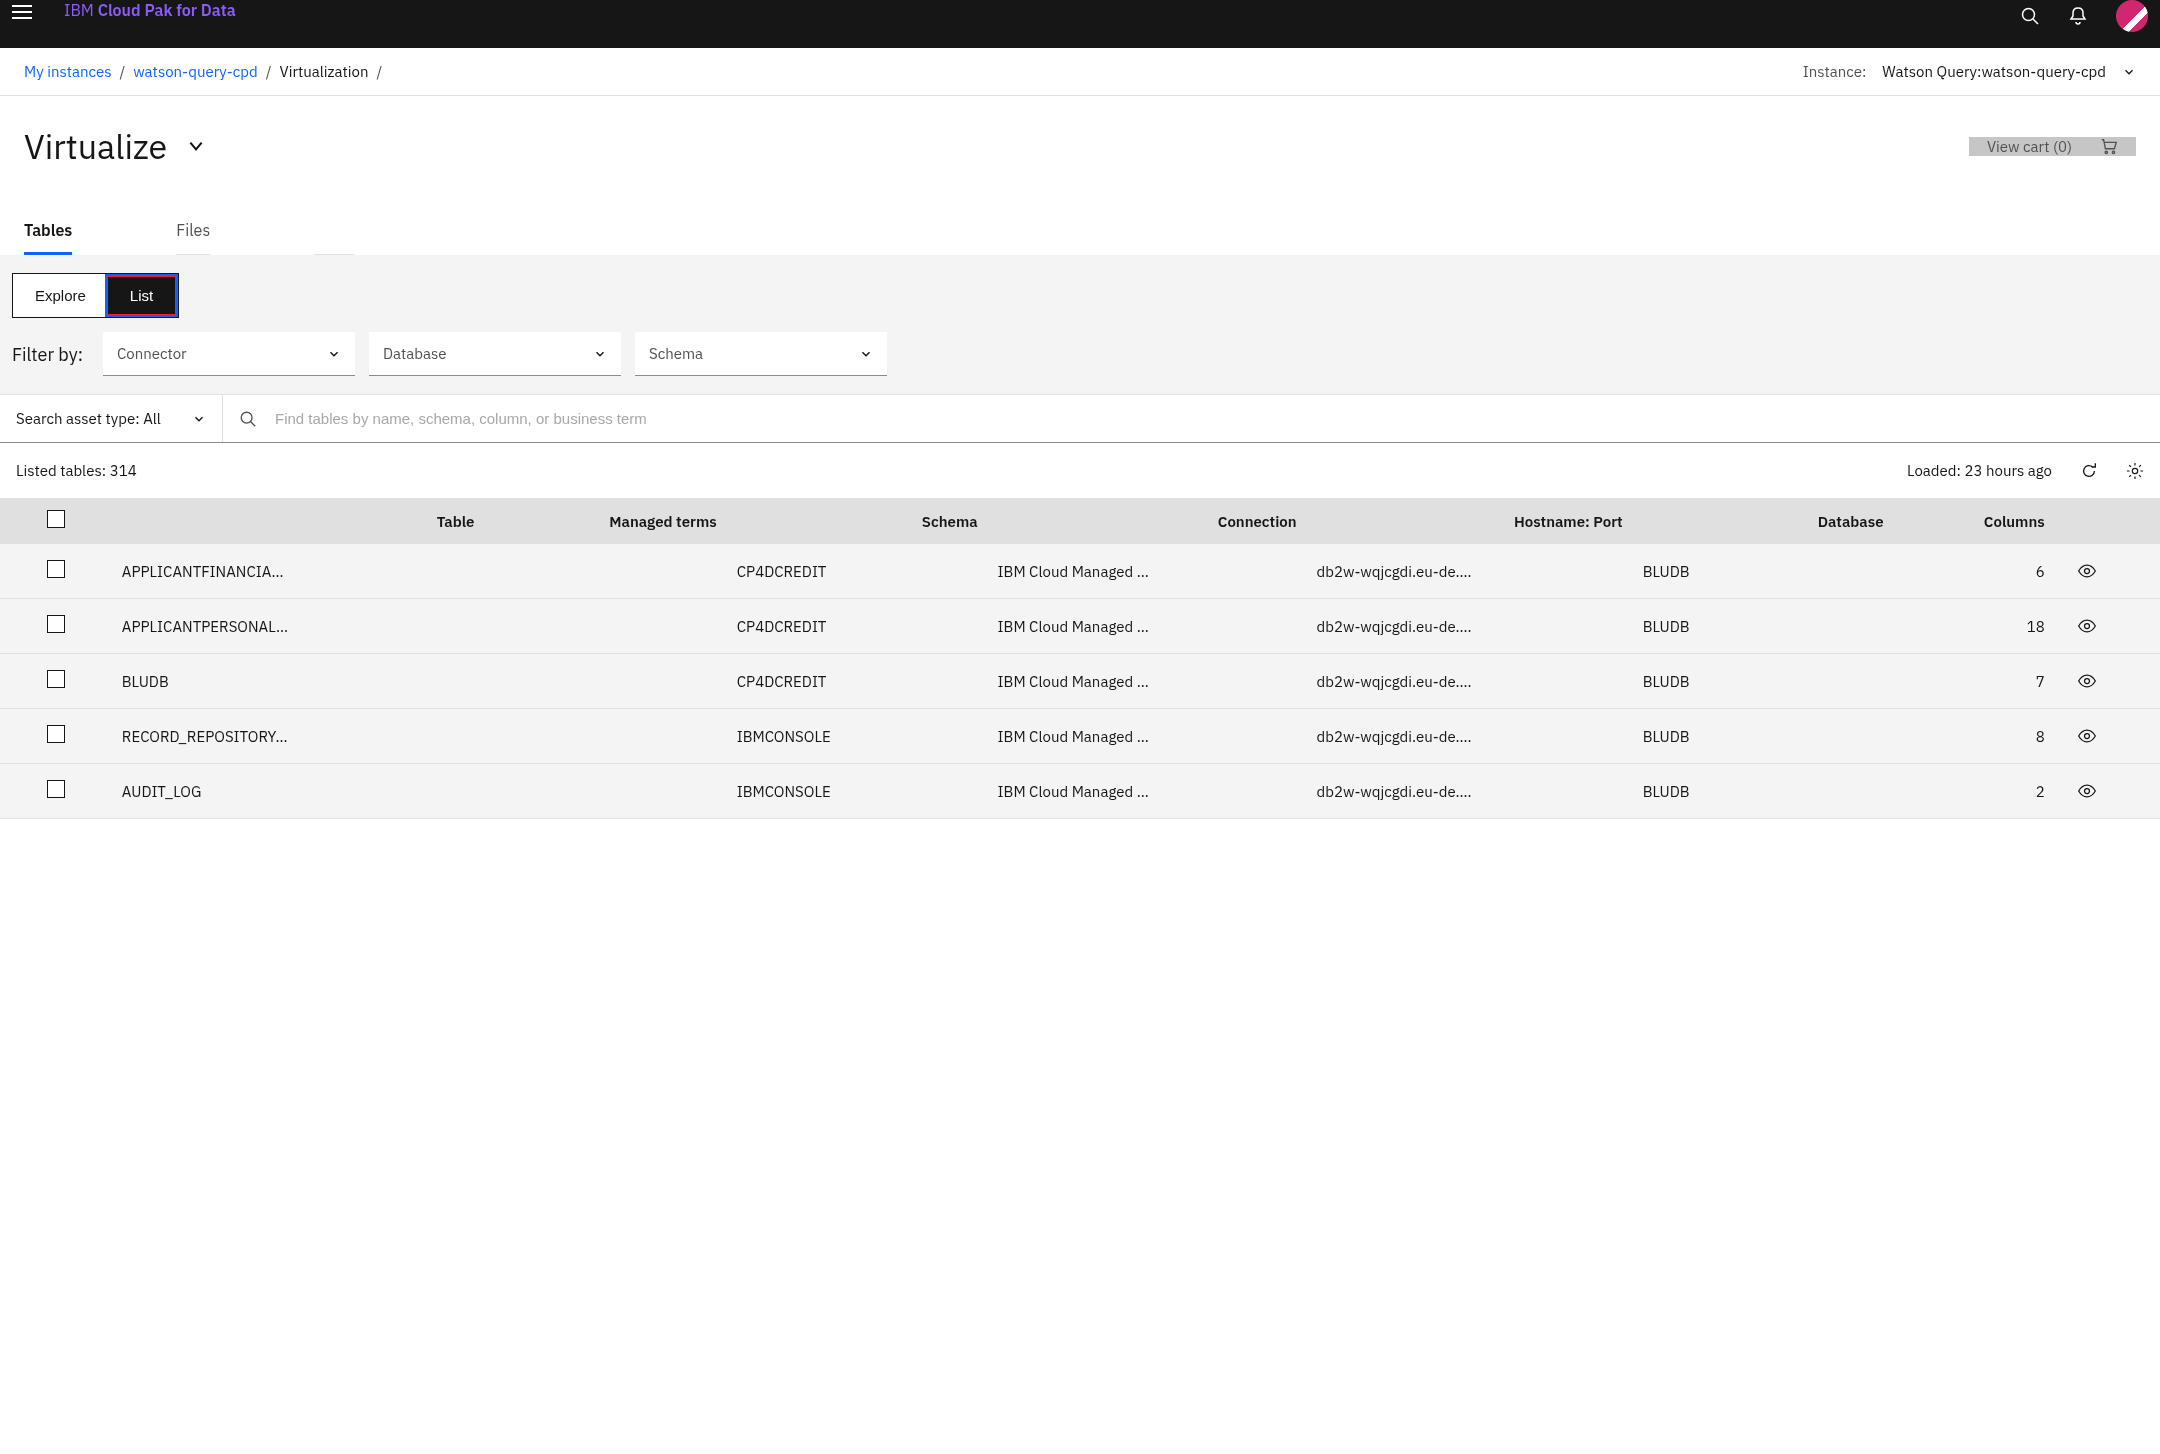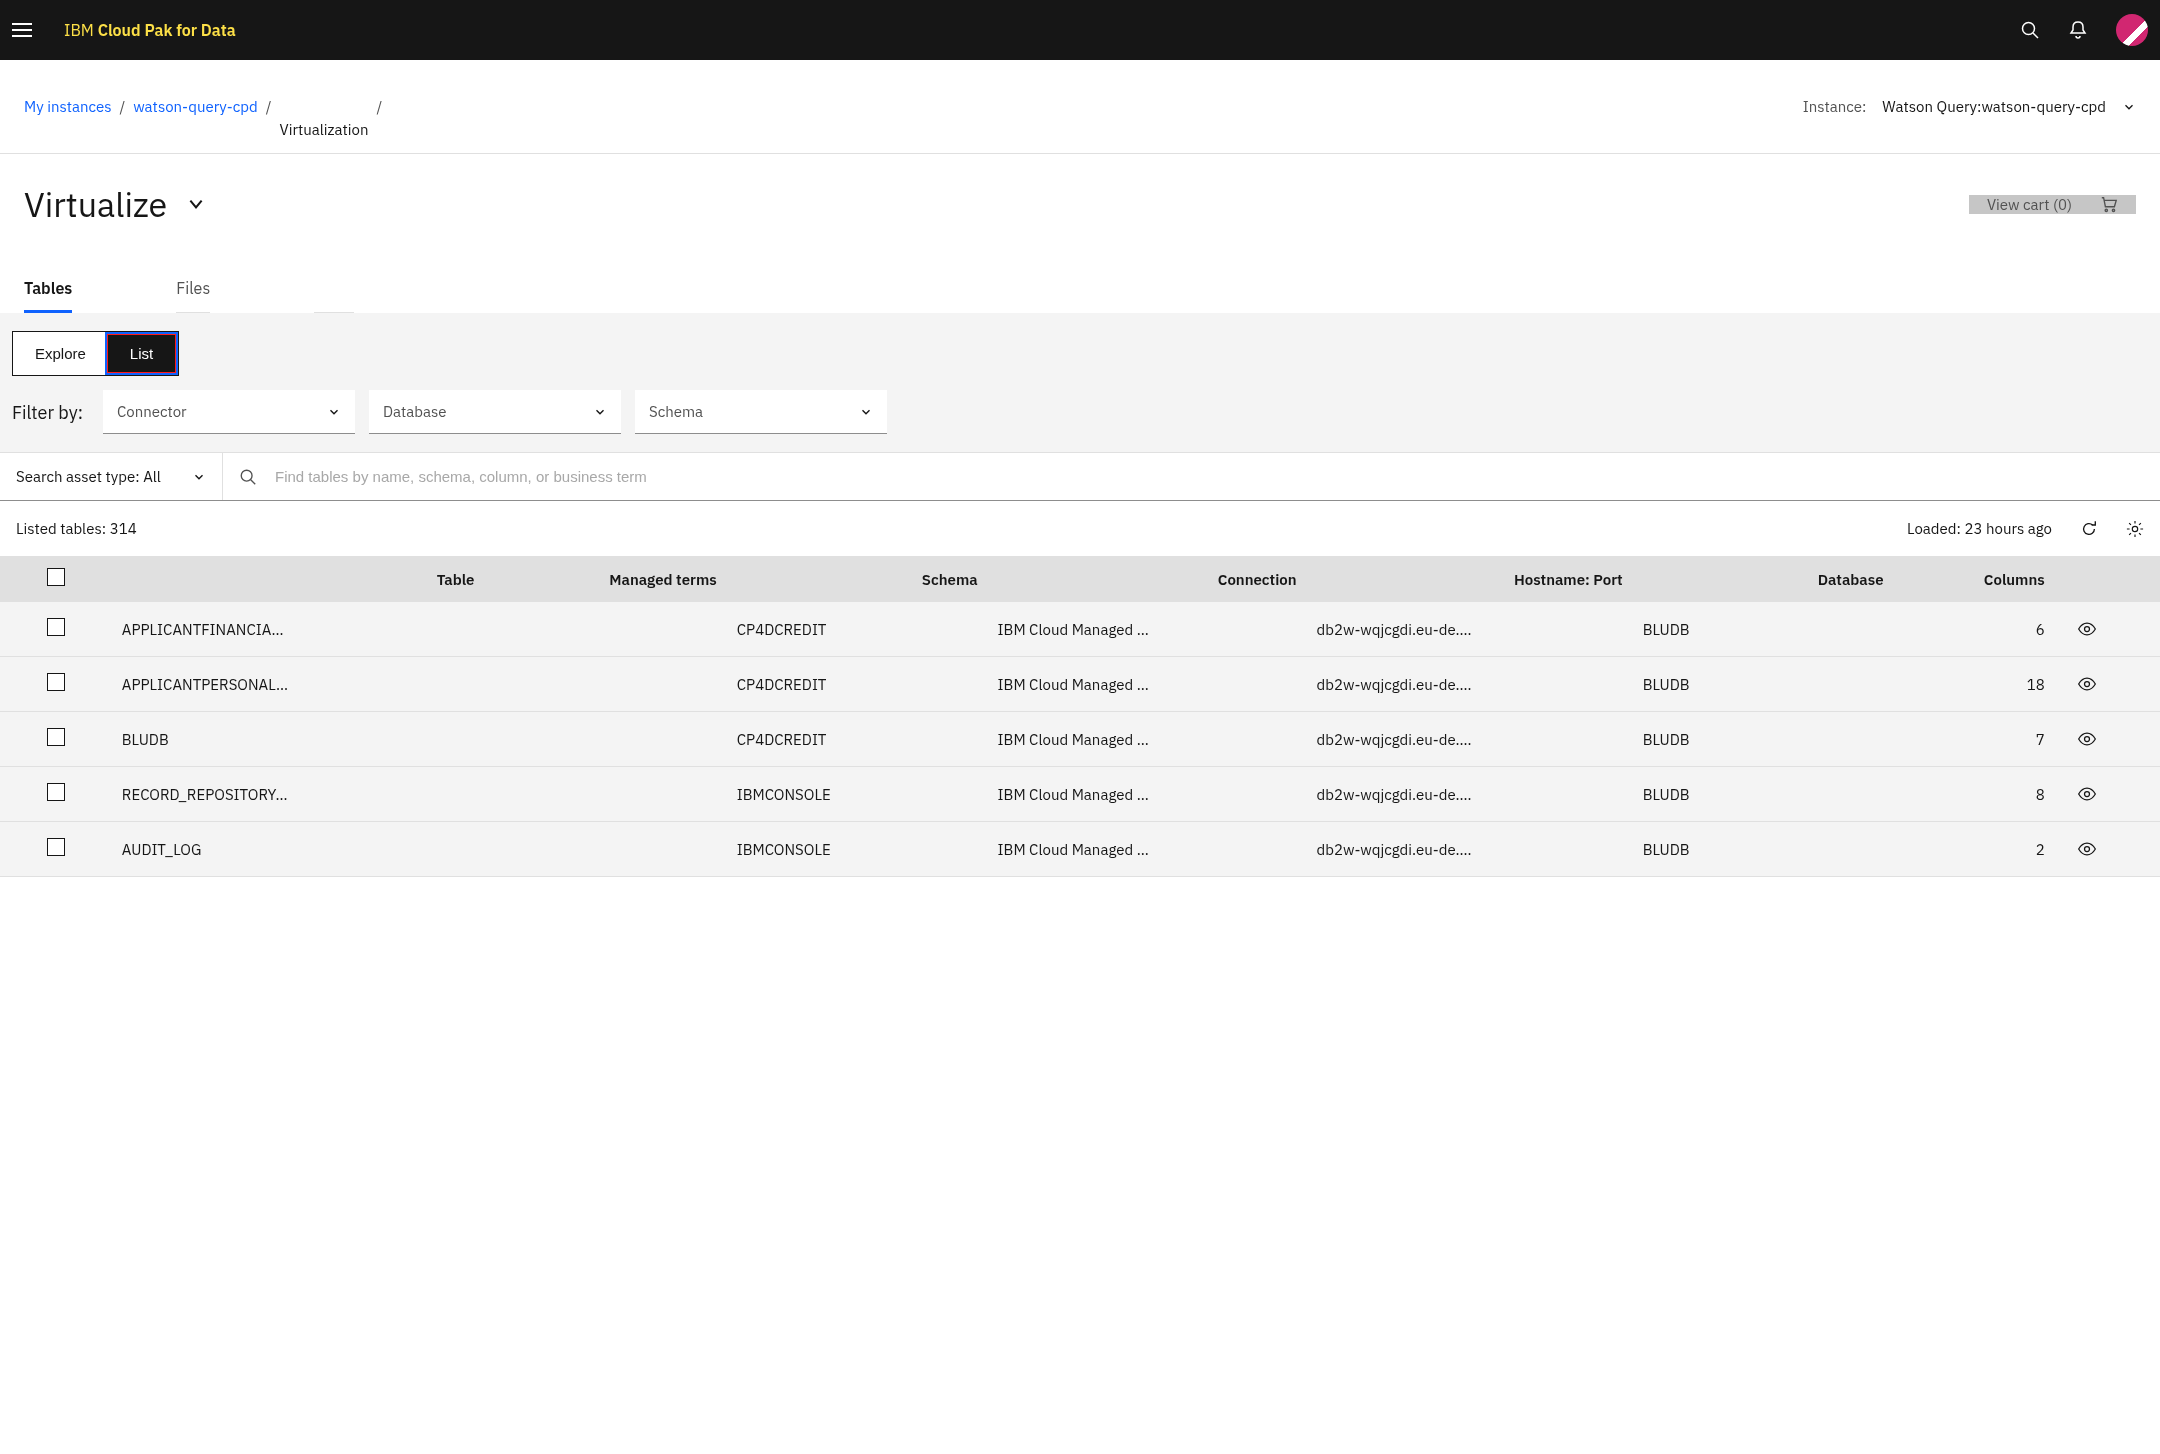--- a/index.html
+++ b/index.html
@@ -1,33 +1,33 @@
 <!DOCTYPE html>
 <html><head>
 <meta charset="utf-8">
 <style>
   * { box-sizing: border-box; margin: 0; padding: 0; }
   body { font-family: "IBM Plex Sans", -apple-system, BlinkMacSystemFont, "Segoe UI", Arial, sans-serif; font-size: 14px; color: #161616; background: #fff; }
   
   
-  .topbar { height: 60px; background: #161616; color: #fde047; display: flex; align-items: center; padding: 0 12px; }
+  .topbar { height: 48px; background: #161616; color: #8b5cf6; display: flex; align-items: flex-start; padding: 0 12px; }
   .hamburger { width: 24px; height: 24px; display: flex; flex-direction: column; justify-content: center; gap: 4px; cursor: pointer; margin-right: 28px; }
   .hamburger span { display: block; height: 2px; background: #fff; width: 20px; }
   .brand { font-size: 16px; }
   .brand .light { font-weight: 400; }
   .brand .bold { font-weight: 600; }
   .topbar-right { margin-left: auto; display: flex; align-items: center; gap: 28px; }
   .topbar .icon { width: 20px; height: 20px; display: flex; align-items: center; justify-content: center; }
   .avatar { width: 32px; height: 32px; border-radius: 50%; background: linear-gradient(135deg, #d12771 0%, #d12771 55%, #fff 55%, #fff 70%, #d12771 70%); }
   
   
   .breadcrumb-row { display: flex; align-items: center; padding: 14px 24px; border-bottom: 1px solid #e0e0e0; font-size: 15px; }
   .breadcrumb-row a { color: #0f62fe; text-decoration: none; }
   .breadcrumb-row .sep { color: #525252; margin: 0 8px; }
-  .breadcrumb-row .plain { color: #161616; margin-top: 46px; }
+  .breadcrumb-row .plain { color: #161616; }
   .instance-sel { margin-left: auto; display: flex; align-items: center; gap: 16px; }
   .instance-sel .label { color: #525252; }
   .instance-sel .value { color: #161616; }
   .chev-sm { width: 14px; height: 14px; }
   
   
   .page-header { display: flex; align-items: center; padding: 28px 24px 40px 24px; }
   .page-title-wrap { display: flex; align-items: center; gap: 20px; }
   .page-title { font-size: 34px; font-weight: 400; }
   .view-cart { margin-left: auto; background: #c6c6c6; color: #525252; padding: 0 18px; font-size: 15px; display: flex; align-items: center; gap: 28px; cursor: default; }

